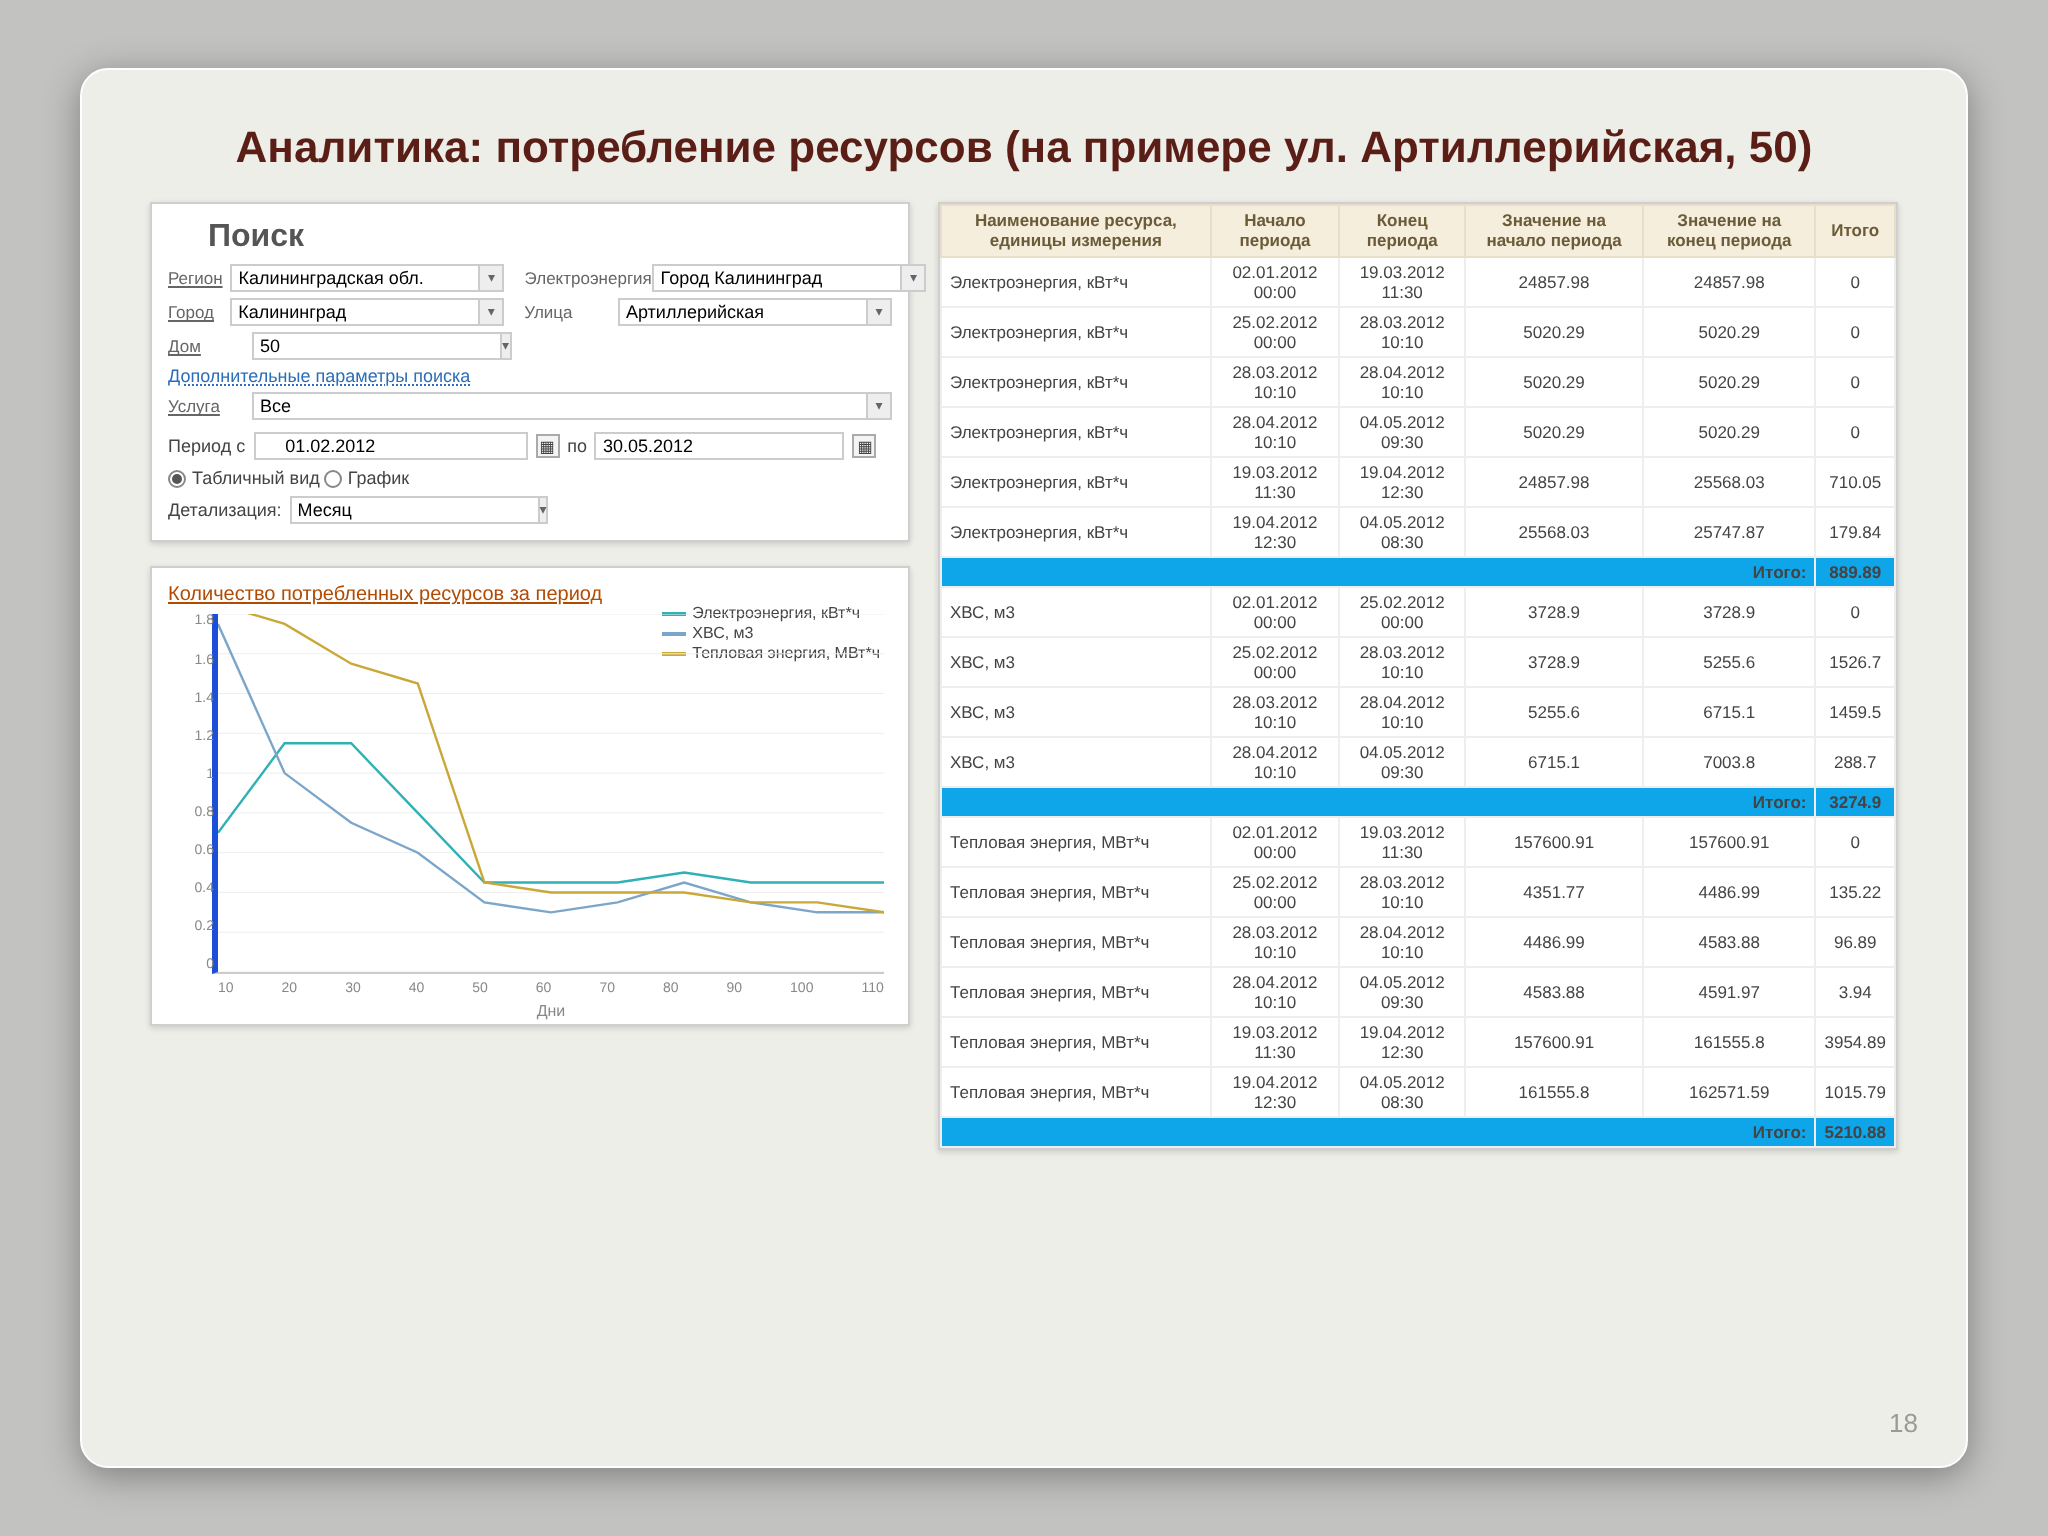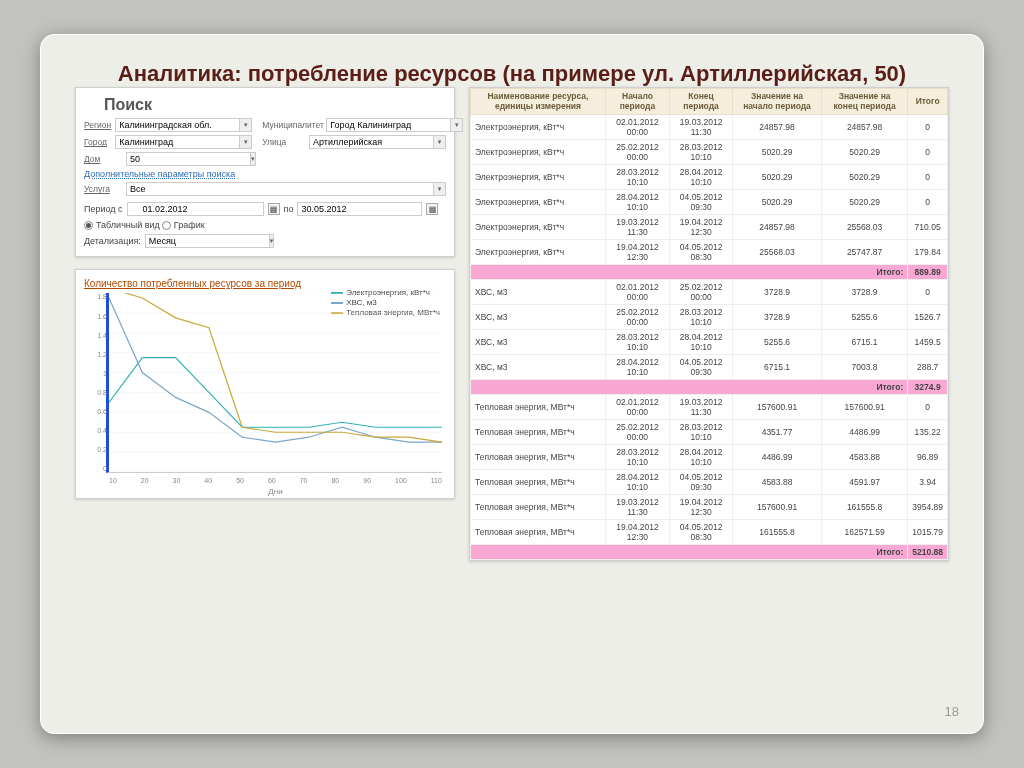--- a/index.html
+++ b/index.html
@@ -21,20 +21,21 @@
     box-shadow: 0 4px 18px rgba(0,0,0,.35);
     padding: 26px 34px 22px 34px;
     position: relative;
   }
   .title {
     text-align: center;
     font-weight: bold;
     color: #5a1e16;
     font-size: 22px;
     line-height: 1.2;
+    margin-bottom: 14px;
   }
   .content {
     display: flex;
     gap: 14px;
   }
   .left { width: 380px; display: flex; flex-direction: column; gap: 12px; }
   .right { flex: 1; }
   .panel {
     background: #fff;
     border: 1px solid #cfcfcf;
@@ -81,41 +82,41 @@
   .xlabels{position:absolute;left:0;right:0;bottom:-12px;display:flex;justify-content:space-between;font-size:7px;color:#888;}
   .xlabel-title{position:absolute;bottom:-24px;left:0;right:0;text-align:center;font-size:8px;color:#888;}
   .chart-area svg{position:absolute;inset:0;width:100%;height:100%;}
 
   
   .tablepanel { padding:0; font-size:8.5px; }
   .tbl { width:100%; border-collapse:collapse; }
   .tbl th { background:#f5eedd; padding:3px 4px; font-size:8.5px; color:#6b5b38; font-weight:bold; text-align:center; border:1px solid #e8dfc8; line-height:1.1;}
   .tbl td { padding:2px 4px; border:1px solid #eee; font-size:8.5px; color:#444; text-align:center; }
   .tbl td.nm{ text-align:left; }
-  .tbl tr.sub td{ background:#f9a8d4; font-weight:bold; }
+  .tbl tr.sub td{ background:#0ea5e9; font-weight:bold; }
   .pagenum { position:absolute; right:24px; bottom:14px; font-size:13px; color:#9b9b95;}
 </style>
 </head>
 <body>
 
 <div class="slide">
   <div class="title">Аналитика: потребление ресурсов (на примере ул. Артиллерийская, 50)</div>
   <div class="content">
     <div class="left">
 
       <div class="panel">
         <h4>Поиск</h4>
 
         <div class="frow">
           <span class="lbl">Регион</span>
           <div class="sel" style="flex:1">
             <input class="inp" value="Калининградская обл." style="">
             <span class="dd">▾</span>
           </div>
-          <span class="lbl2">Муниципалитет</span>
+          <span class="lbl2">Электроэнергия</span>
           <div class="sel" style="flex:1">
             <input class="inp" value="Город Калининград" style="">
             <span class="dd">▾</span>
           </div>
         </div>
 
         <div class="frow">
           <span class="lbl">Город</span>
           <div class="sel" style="flex:1">
             <input class="inp" value="Калининград" style="">

